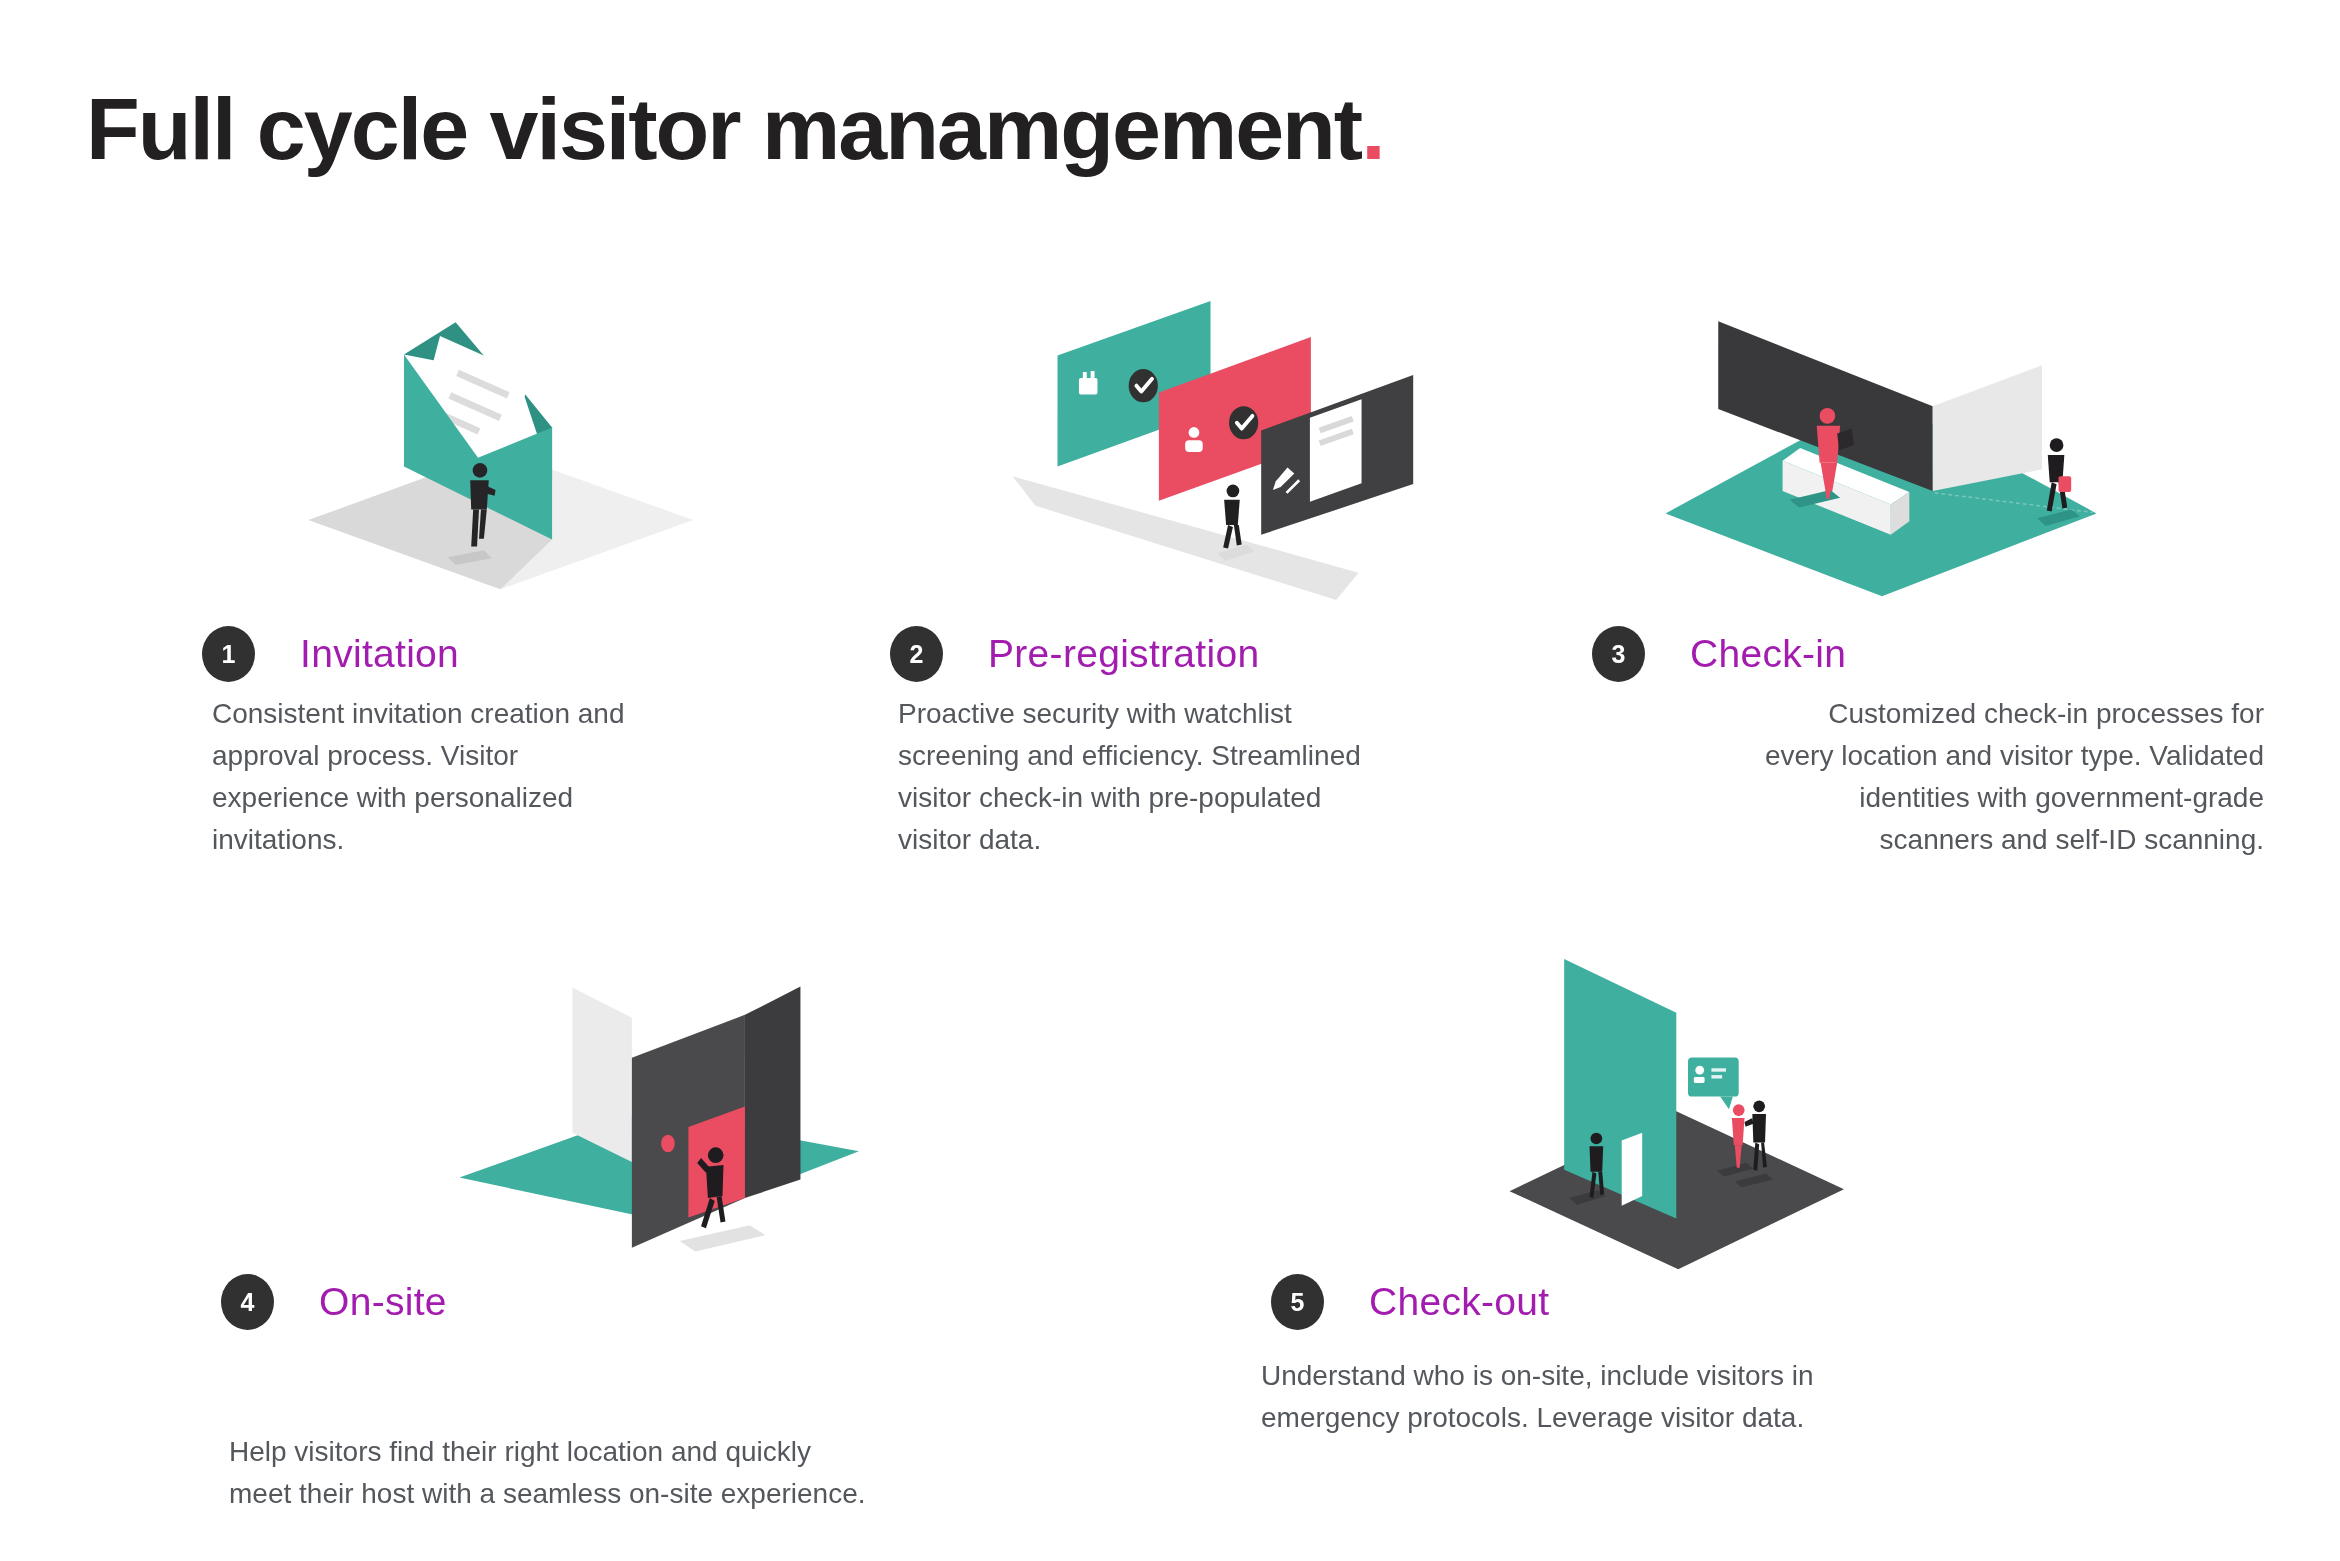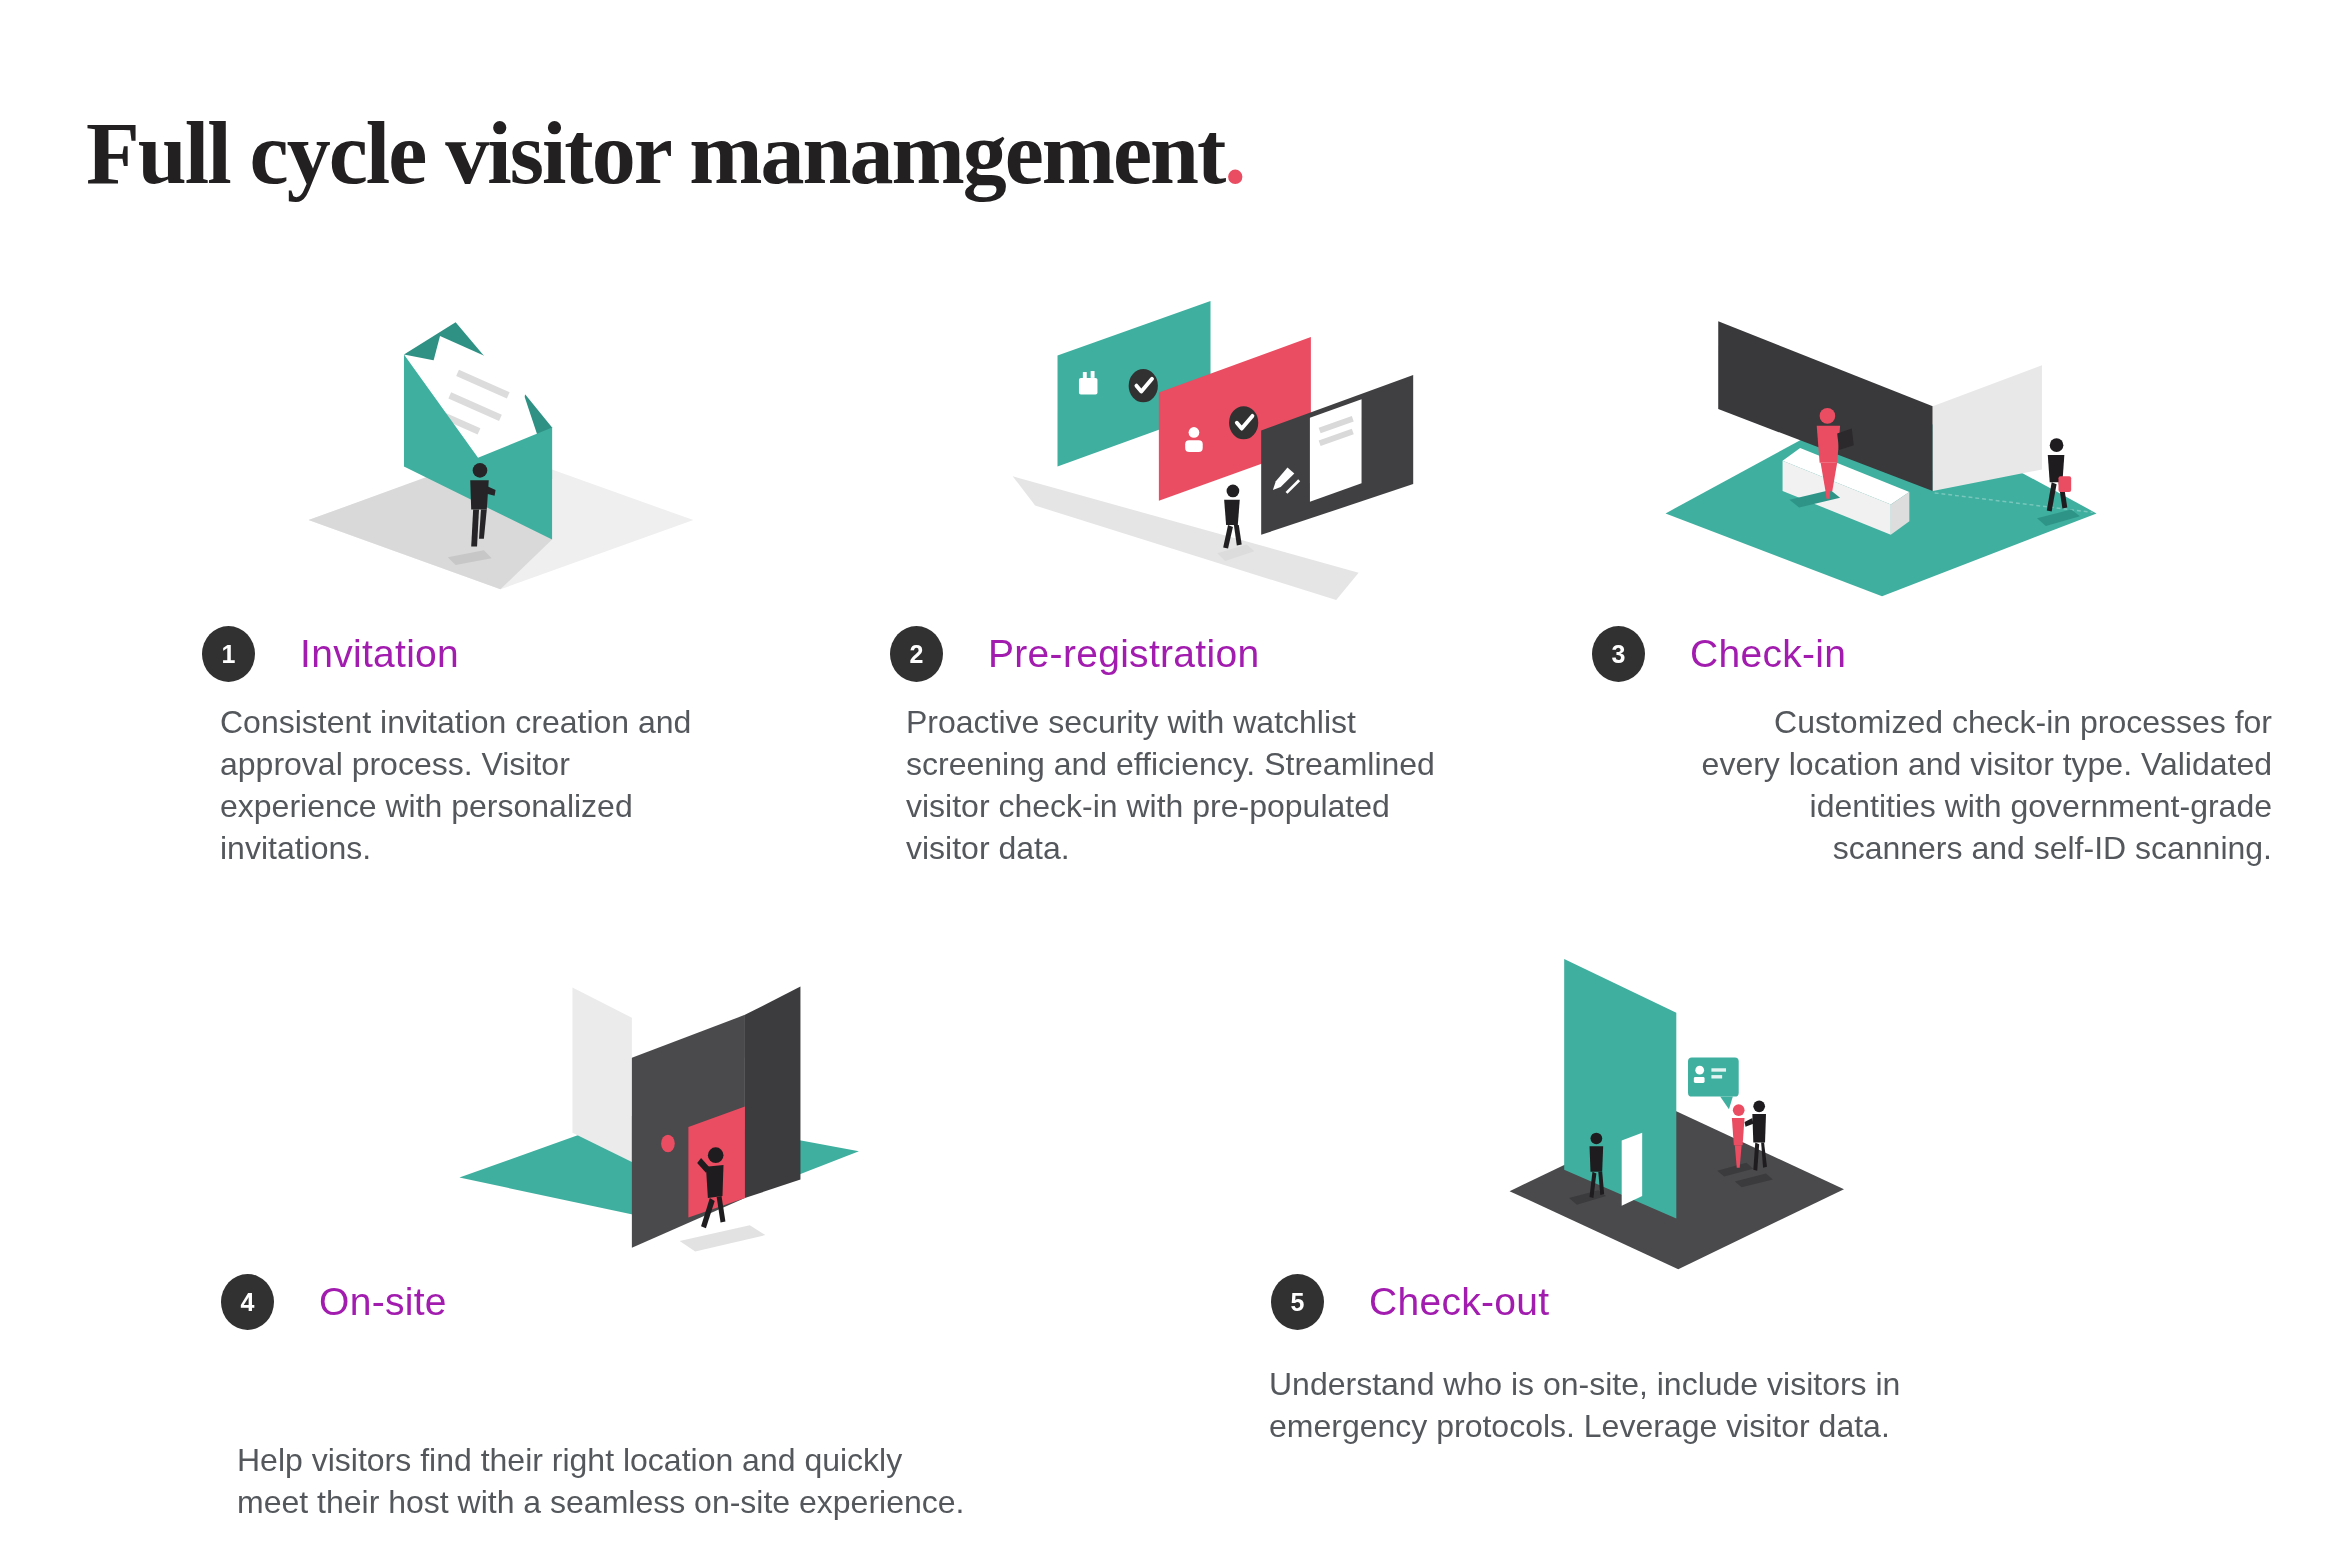--- a/index.html
+++ b/index.html
@@ -1,24 +1,23 @@
 <!DOCTYPE html>
 <html><head>
 <meta charset="utf-8">
 <style>
   html,body{margin:0;padding:0;}
   body{
     width:2341px;height:1561px;position:relative;background:#ffffff;
     font-family:"Liberation Sans", sans-serif;overflow:hidden;
   }
   h1#page-title{
-    position:absolute;left:86px;top:110px;margin:0;
+    position:absolute;left:86px;top:85px;margin:0;
     font-size:88px;font-weight:700;letter-spacing:-2px;color:#232021;line-height:1;
     white-space:nowrap;
-    font-family:Liberation Serif, serif;
   }
   h1#page-title .dot{color:#EA4D62;}
   .illus{position:absolute;}
   #illus1{left:166px;top:166px;width:546px;height:419px;}
   #illus2{left:961px;top:268px;width:458px;height:332px;}
   #illus3{left:1609px;top:273px;width:546px;height:322px;}
   #illus4{left:390px;top:917px;width:585px;height:380px;}
   #illus5{left:1443px;top:868px;width:644px;height:429px;}
   .illus svg{width:100%;height:100%;display:block;}
   .step-header{position:absolute;display:flex;align-items:center;gap:31px;}
@@ -27,22 +26,22 @@
   #head3{left:1592px;top:618px;}
   #head4{left:221px;top:1266px;}
   #head5{left:1271px;top:1266px;}
   .badge{
     width:53px;height:56px;border-radius:50%;background:#323132;color:#ffffff;
     font-size:25px;font-weight:700;display:flex;align-items:center;justify-content:center;
     flex:0 0 auto;
   }
   .step-title{font-size:39px;font-weight:400;color:#a21caf;margin:14px;letter-spacing:0.3px;}
   .step-desc{
-    position:absolute;font-size:32px;line-height:42px;color:#54585C;
-    white-space:pre-line;margin:16px;
+    position:absolute;font-size:28px;line-height:42px;color:#54585C;
+    white-space:pre-line;margin:8px;
   }
   #desc1{left:204px;top:685px;width:546px;}
   #desc2{left:890px;top:685px;width:605px;}
   #desc3{left:1593px;top:685px;width:663px;text-align:right;}
   #desc4{left:221px;top:1423px;width:839px;}
   #desc5{left:1253px;top:1347px;width:800px;}
 </style>
 </head>
 <body>
 

